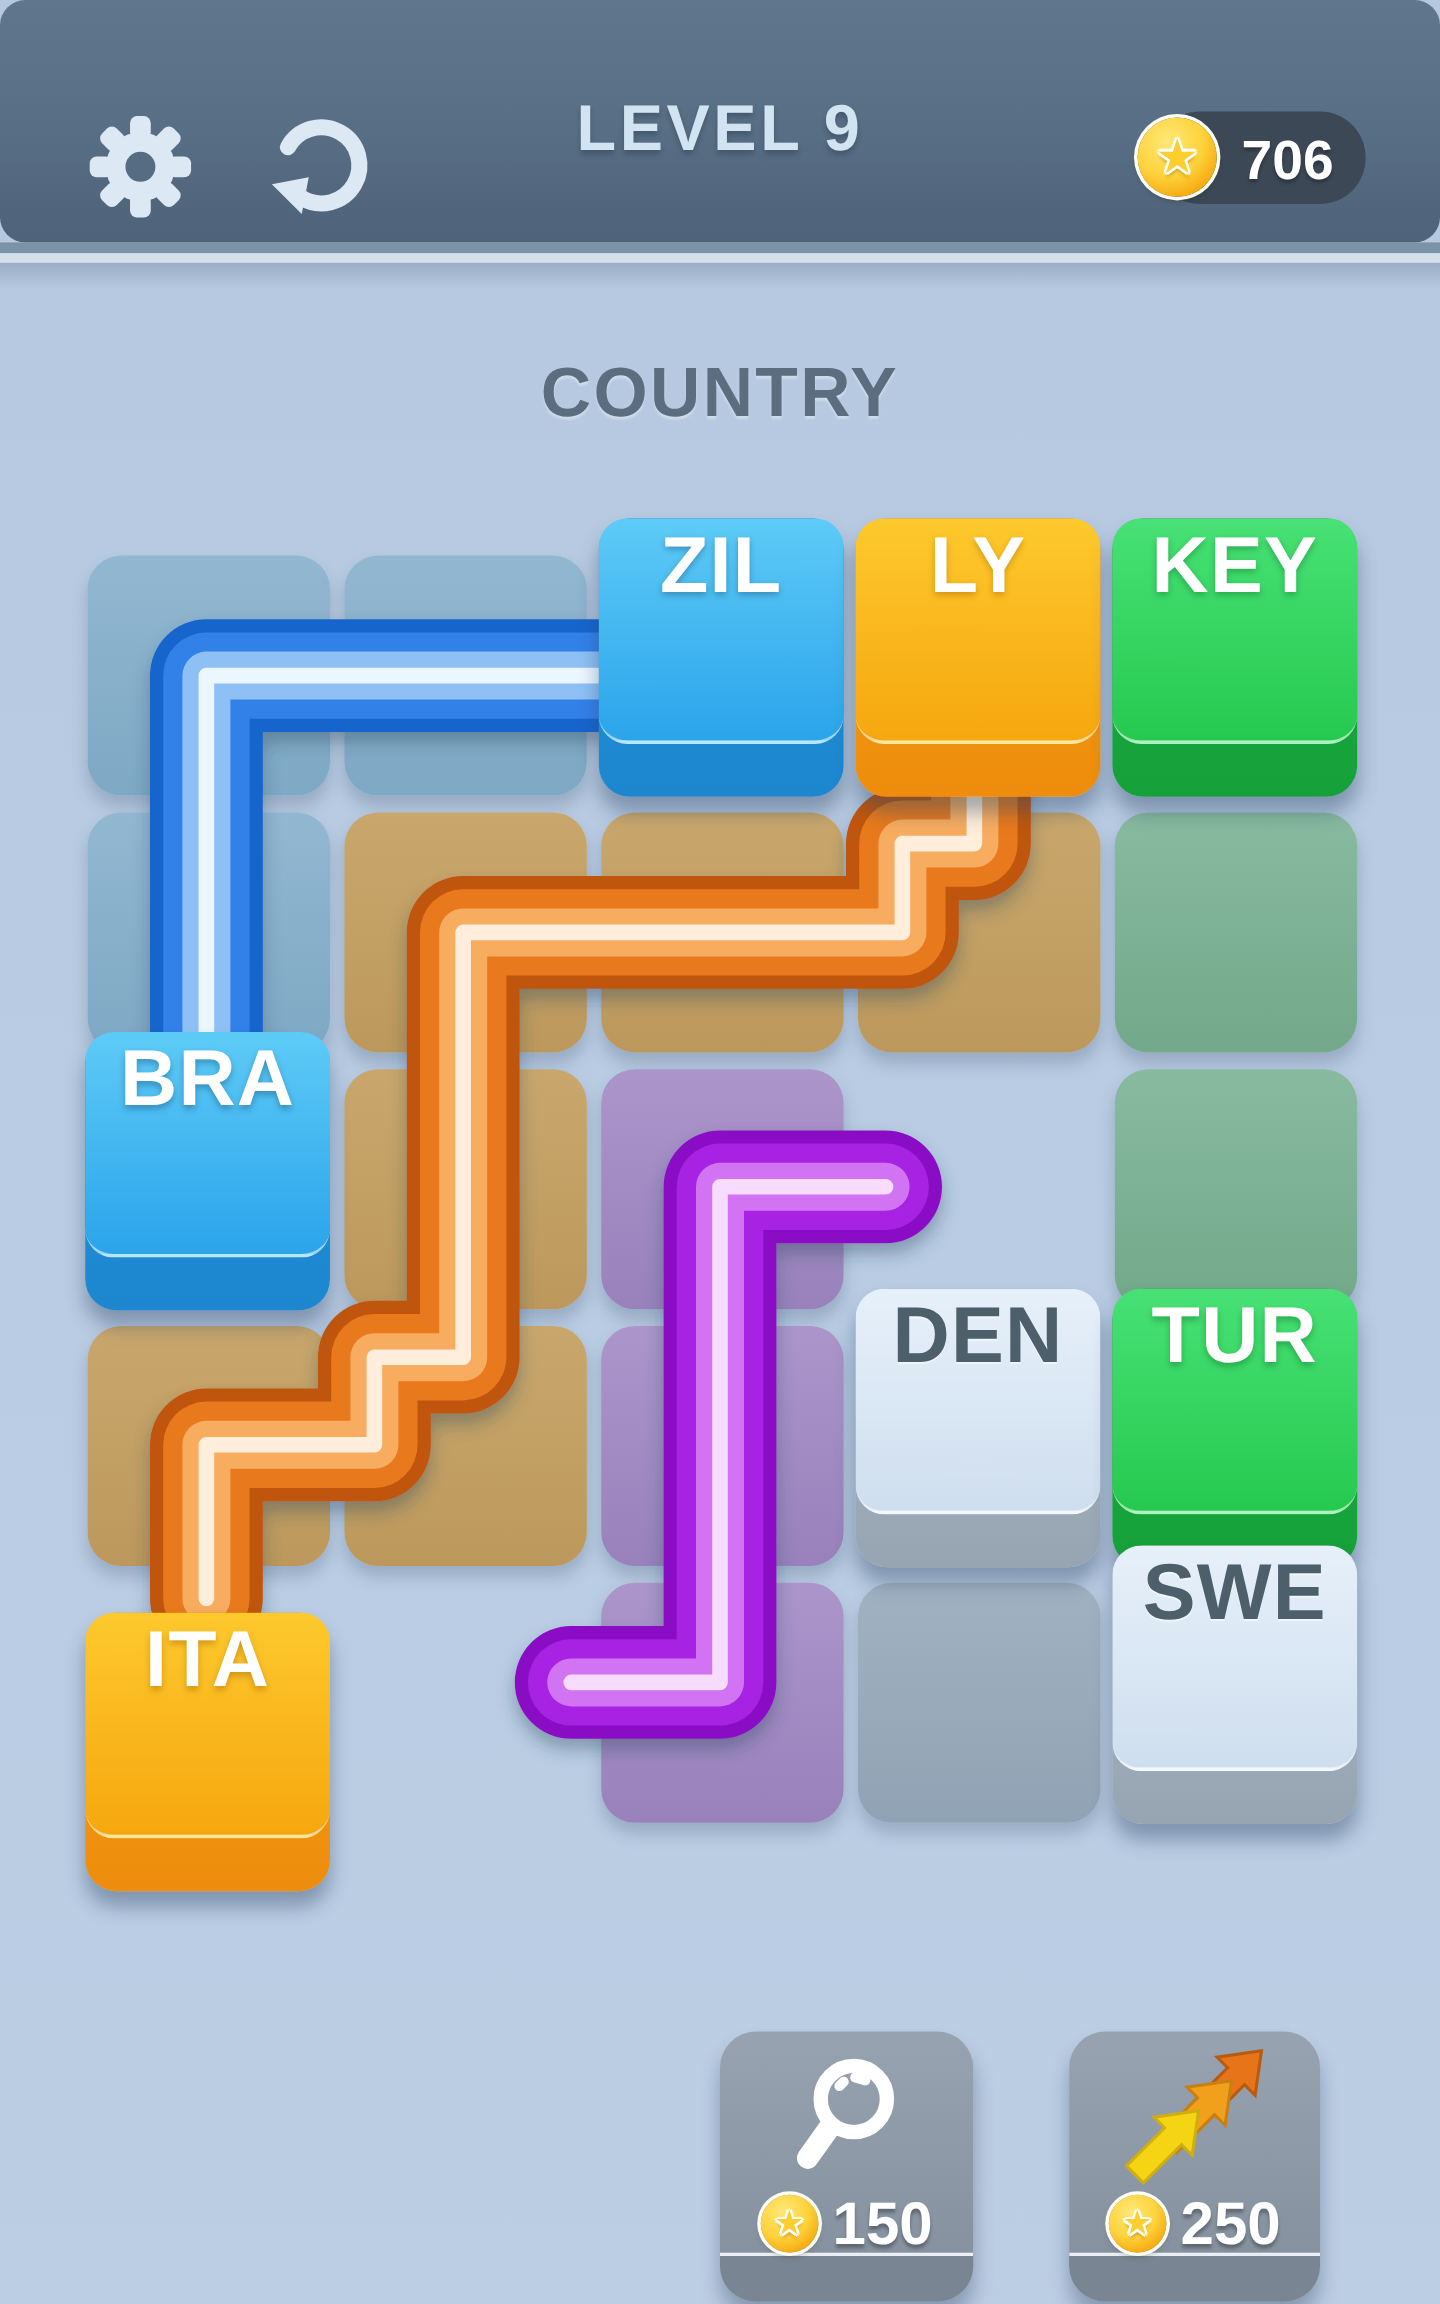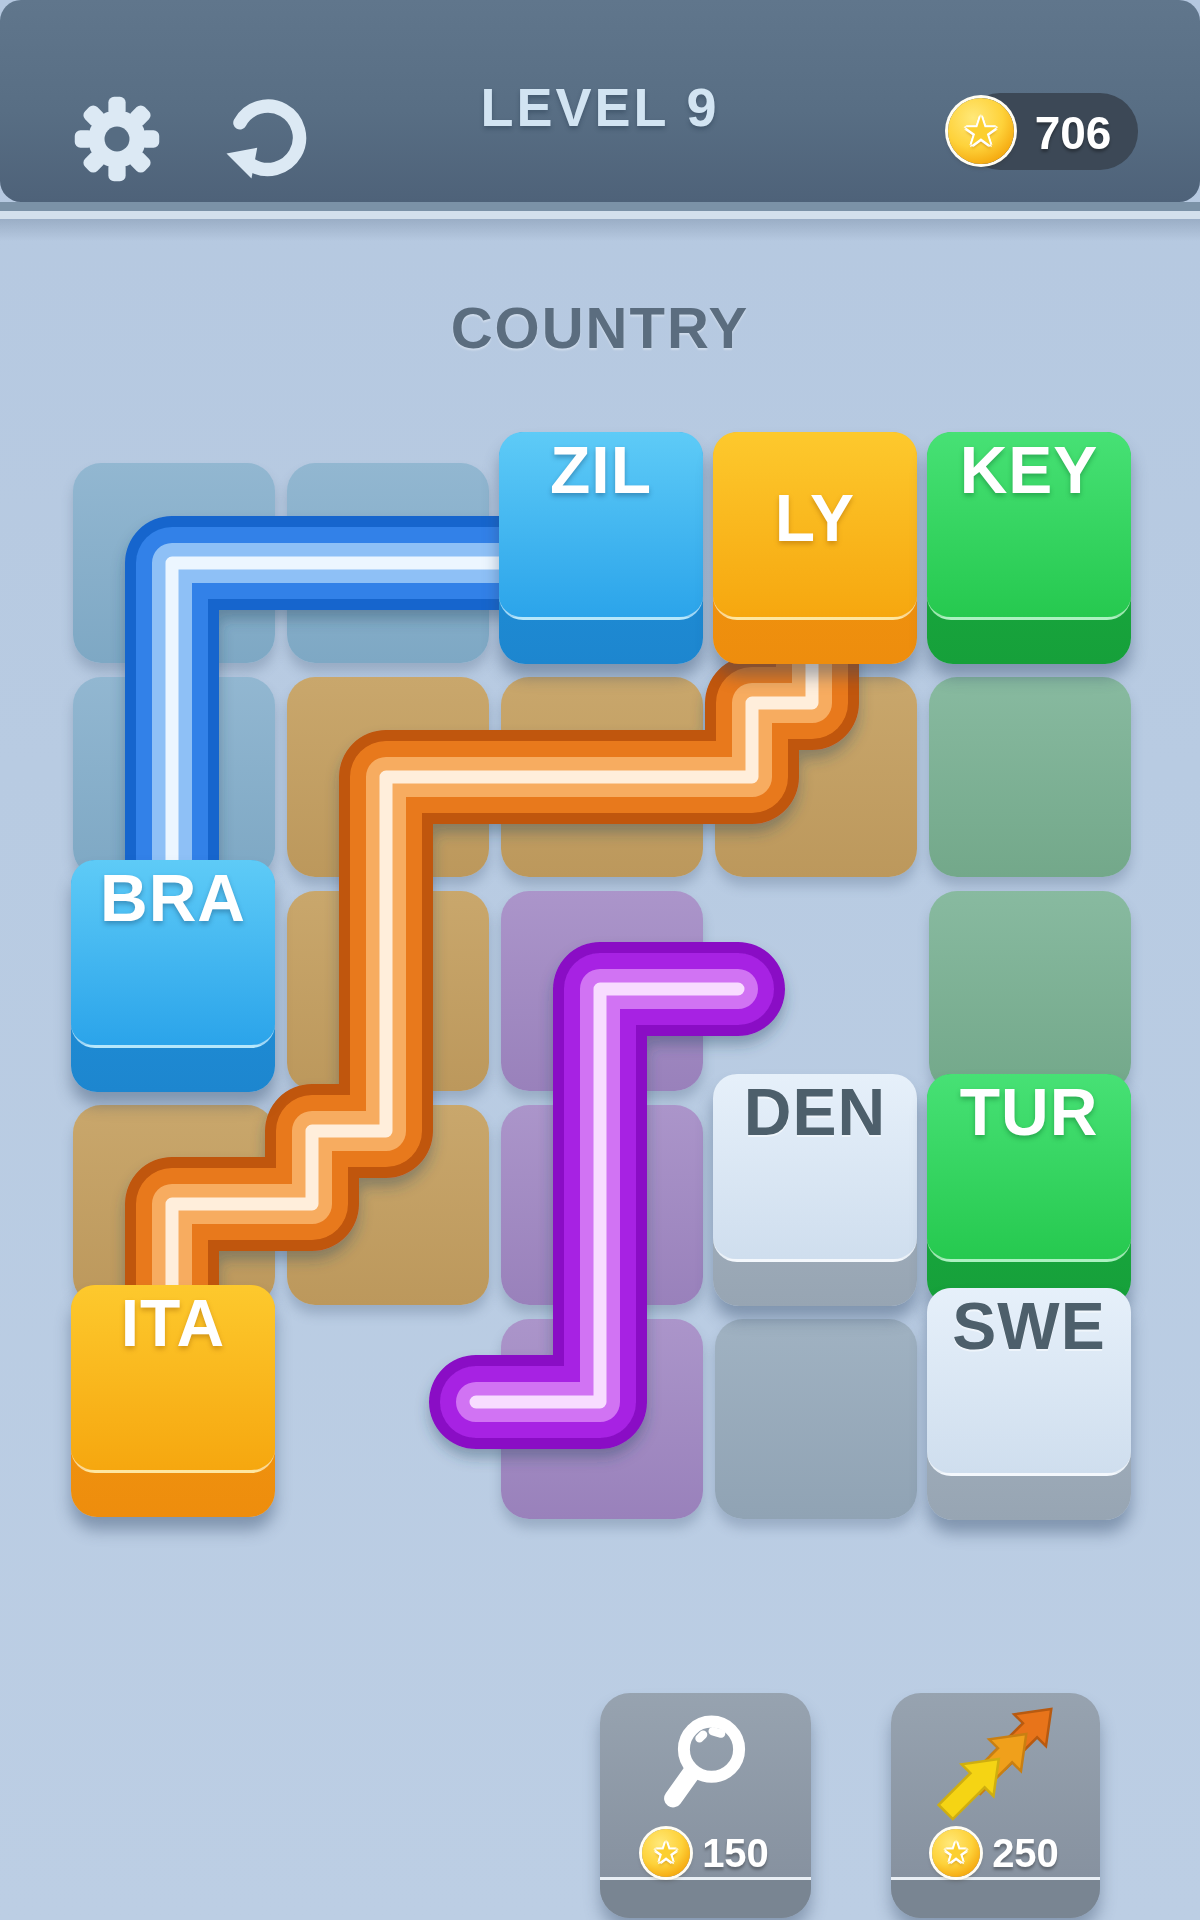--- a/index.html
+++ b/index.html
@@ -59,21 +59,21 @@
   
   .hint{position:absolute;top:1693px;height:225px;border:none;padding:0;cursor:pointer;
         border-radius:30px;background:linear-gradient(180deg,#97a3b0,#8792a0 80%,#84909d);
         box-shadow:0 13px 16px rgba(58,78,104,.4);}
   .hint::after{content:"";position:absolute;left:0;right:0;bottom:0;height:38px;
         background:#798592;border-top:3px solid #e9eff5;border-radius:0 0 30px 30px;}
   .hart{position:absolute;left:0;top:10px;width:100%;height:125px;
         display:flex;align-items:center;justify-content:center;}
   .hcost{position:absolute;left:0;top:132px;width:100%;height:56px;z-index:2;
         display:flex;align-items:center;justify-content:center;gap:12px;}
-  .hcost .num{color:#fff;font-size:40px;font-weight:bold;text-shadow:0 3px 3px rgba(0,0,0,.3);}
+  .hcost .num{color:#fff;font-size:50px;font-weight:bold;text-shadow:0 3px 3px rgba(0,0,0,.3);}
   #hint-search{left:600px;width:211px;}
   #hint-arrows{left:891px;width:209px;}
 </style>
 </head>
 <body>
 
 <div class="screen">
 
   <header class="topbar">
     <button class="iconbtn" id="btn-settings">
@@ -159,21 +159,21 @@
           <polyline points="738,989 600,989 600,1402 476,1402" fill="none" stroke="#f8dcff" stroke-width="13" stroke-linecap="round" stroke-linejoin="round"></polyline>
         </g>
       </svg>
       <div class="tile" style="left: 499px; top: 432px; background: linear-gradient(rgb(33, 150, 221), rgb(29, 134, 207));">
         <div class="face" style="background: linear-gradient(rgb(94, 203, 247), rgb(43, 164, 234));">
           <span class="tl" style="color: rgb(255, 255, 255); text-shadow: rgba(20, 70, 110, 0.4) 0px 3px 5px;">ZIL</span>
         </div>
       </div>
       <div class="tile" style="left: 713px; top: 432px; background: linear-gradient(rgb(241, 155, 16), rgb(238, 141, 13));">
         <div class="face" style="background: linear-gradient(rgb(253, 201, 45), rgb(246, 167, 15));">
-          <span class="tl" style="color: rgb(255, 255, 255); text-shadow: rgba(150, 85, 0, 0.4) 0px 3px 5px; margin-top: 48px;">LY</span>
+          <span class="tl" style="color: rgb(255, 255, 255); text-shadow: rgba(150, 85, 0, 0.4) 0px 3px 5px;">LY</span>
         </div>
       </div>
       <div class="tile" style="left: 927px; top: 432px; background: linear-gradient(rgb(27, 176, 66), rgb(22, 160, 58));">
         <div class="face" style="background: linear-gradient(rgb(71, 225, 117), rgb(38, 201, 79));">
           <span class="tl" style="color: rgb(255, 255, 255); text-shadow: rgba(10, 100, 40, 0.4) 0px 3px 5px;">KEY</span>
         </div>
       </div>
       <div class="tile" style="left: 71px; top: 860px; background: linear-gradient(rgb(33, 150, 221), rgb(29, 134, 207));">
         <div class="face" style="background: linear-gradient(rgb(94, 203, 247), rgb(43, 164, 234));">
           <span class="tl" style="color: rgb(255, 255, 255); text-shadow: rgba(20, 70, 110, 0.4) 0px 3px 5px;">BRA</span>
@@ -182,21 +182,21 @@
       <div class="tile" style="left: 713px; top: 1074px; background: linear-gradient(rgb(170, 183, 196), rgb(151, 165, 179));">
         <div class="face" style="background: linear-gradient(rgb(230, 240, 250), rgb(207, 222, 238));">
           <span class="tl" style="color: rgb(77, 95, 107); text-shadow: rgba(255, 255, 255, 0.5) 0px 2px 0px;">DEN</span>
         </div>
       </div>
       <div class="tile" style="left: 927px; top: 1074px; background: linear-gradient(rgb(27, 176, 66), rgb(22, 160, 58));">
         <div class="face" style="background: linear-gradient(rgb(71, 225, 117), rgb(38, 201, 79));">
           <span class="tl" style="color: rgb(255, 255, 255); text-shadow: rgba(10, 100, 40, 0.4) 0px 3px 5px;">TUR</span>
         </div>
       </div>
-      <div class="tile" style="left: 71px; top: 1285px; background: linear-gradient(rgb(241, 155, 16), rgb(238, 141, 13));">
+      <div class="tile" style="left: 71px; top: 1344px; background: linear-gradient(rgb(241, 155, 16), rgb(238, 141, 13));">
         <div class="face" style="background: linear-gradient(rgb(253, 201, 45), rgb(246, 167, 15));">
           <span class="tl" style="color: rgb(255, 255, 255); text-shadow: rgba(150, 85, 0, 0.4) 0px 3px 5px;">ITA</span>
         </div>
       </div>
       <div class="tile" style="left: 927px; top: 1288px; background: linear-gradient(rgb(170, 183, 196), rgb(151, 165, 179));">
         <div class="face" style="background: linear-gradient(rgb(230, 240, 250), rgb(207, 222, 238));">
           <span class="tl" style="color: rgb(77, 95, 107); text-shadow: rgba(255, 255, 255, 0.5) 0px 2px 0px;">SWE</span>
         </div>
       </div>
     </div>

